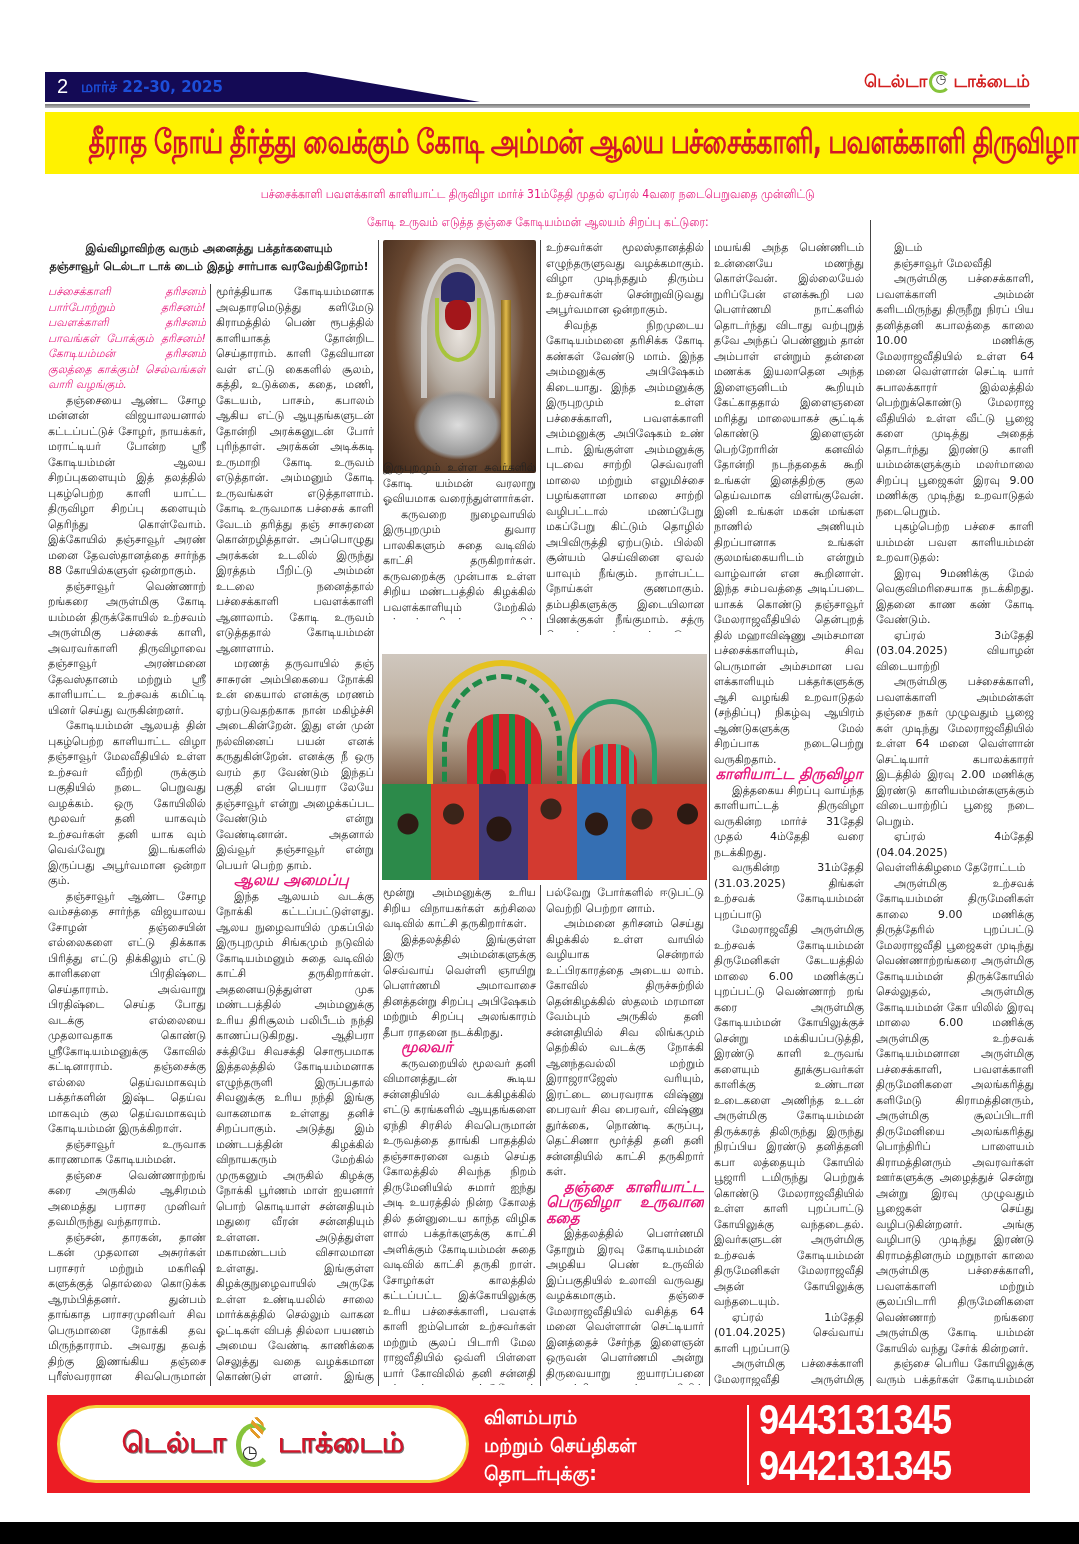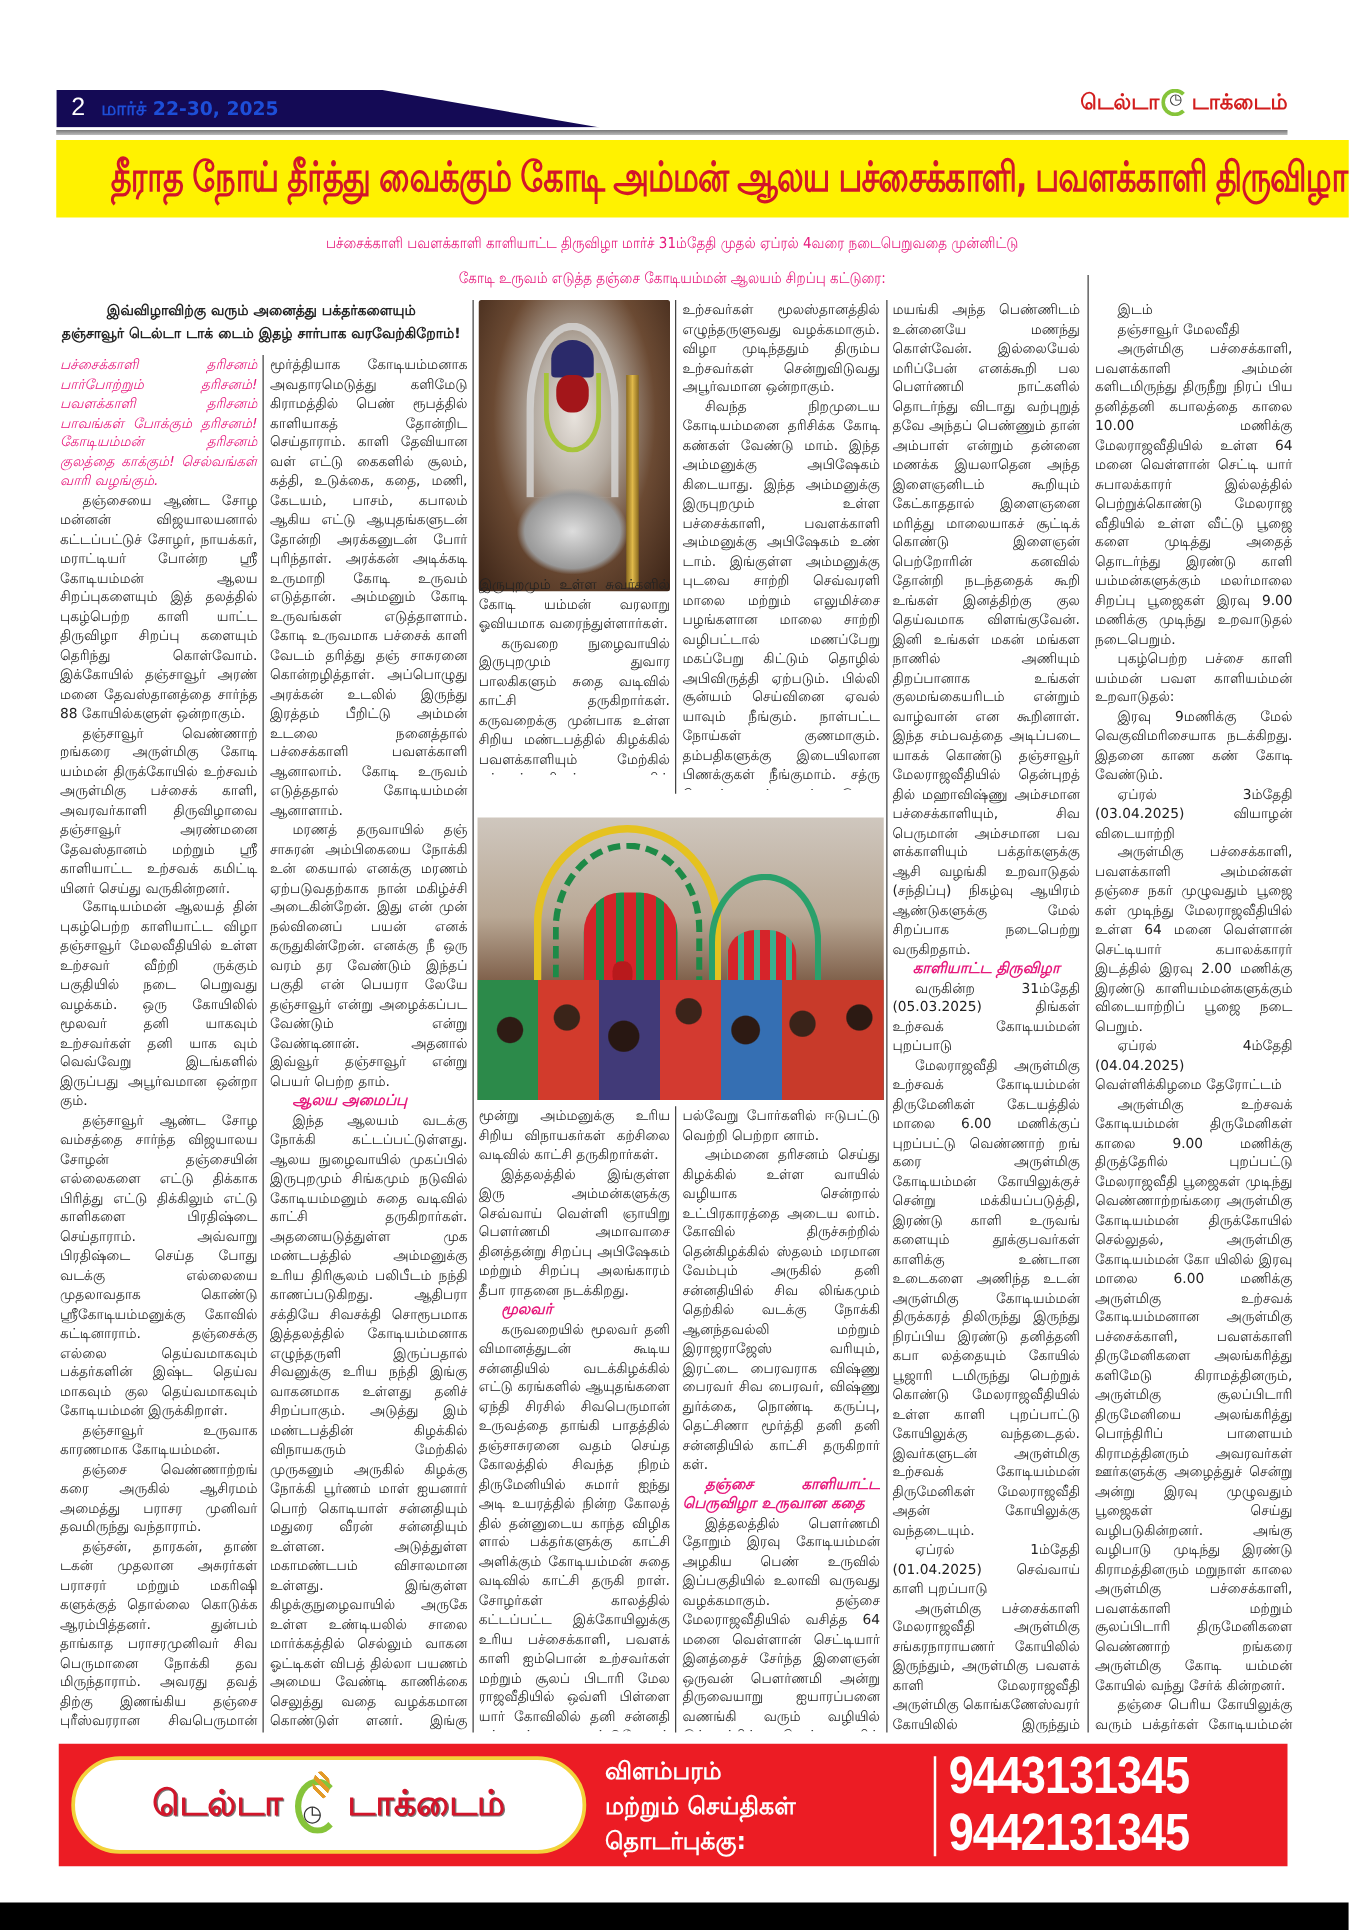--- a/index.html
+++ b/index.html
@@ -25,21 +25,21 @@
   .subhead { position: absolute; left: 45px; top: 180px; width: 985px; text-align: center; color: #e6197c; font-weight: normal; font-size: 12px; line-height: 28px; }
   .subhead div span { display: inline-block; transform: scaleX(0.9); white-space: nowrap; }
 
   .welcome { position: absolute; left: 48px; top: 240px; width: 322px; text-align: center; font-weight: bold; font-size: 11.2px; line-height: 18px; color: #222; }
 
   
   .col { position: absolute; font-size: 11px; line-height: 15.5px; color: #222; text-align: justify; overflow: hidden; }
   .col p { text-indent: 18px; }
   .col p.noindent { text-indent: 0; }
   .col .pink { color: #e6197c; font-style: italic; text-indent: 0; }
-  .col .sechead { color: #e6197c; font-weight: bold; font-style: italic; text-indent: 18px; font-size: 12px; }
+  .col .sechead { color: #e6197c; font-weight: bold; font-style: italic; text-indent: 18px; font-size: 15px; }
   .col .center { text-align: center; text-indent: 0; }
   .vrule { position: absolute; width: 1px; background: #444; }
 
   .c1 { left: 48px; top: 284px; width: 158px; height: 1102px; }
   .c2 { left: 216px; top: 284px; width: 158px; height: 1102px; }
   .c4a { left: 546px; top: 240px; width: 158px; height: 392px; }
   .c3b { left: 383px; top: 885px; width: 153px; height: 500px; }
   .c4b { left: 546px; top: 885px; width: 158px; height: 500px; }
   .c5 { left: 714px; top: 240px; width: 150px; height: 1146px; }
   .c6 { left: 876px; top: 240px; width: 158px; height: 1146px; }
@@ -185,21 +185,22 @@
 <div class="col c4b">
   <p class="noindent">பல்வேறு போர்களில் ஈடுபட்டு வெற்றி பெற்றா னாம்.</p>
   <p>அம்மனை தரிசனம் செய்து கிழக்கில் உள்ள வாயில் வழியாக சென்றால் உட்பிரகாரத்தை அடைய லாம். கோவில் திருச்சுற்றில் தென்கிழக்கில் ஸ்தலம் மரமான வேம்பும் அருகில் தனி சன்னதியில் சிவ லிங்கமும் தெற்கில் வடக்கு நோக்கி ஆனந்தவல்லி மற்றும் இராஜராஜேஸ் வரியும், இரட்டை பைரவராக விஷ்ணு பைரவர் சிவ பைரவர், விஷ்ணு துர்க்கை, நொண்டி கருப்பு, தெட்சிணா மூர்த்தி தனி தனி சன்னதியில் காட்சி தருகிறார் கள்.</p>
   <p class="sechead">தஞ்சை காளியாட்ட பெருவிழா உருவான கதை</p>
   <p>இத்தலத்தில் பௌர்ணமி தோறும் இரவு கோடியம்மன் அழகிய பெண் உருவில் இப்பகுதியில் உலாவி வருவது வழக்கமாகும். தஞ்சை மேலராஜவீதியில் வசித்த 64 மனை வெள்ளான் செட்டியார் இனத்தைச் சேர்ந்த இளைஞன் ஒருவன் பௌர்ணமி அன்று திருவையாறு ஐயாரப்பனை வணங்கி வரும் வழியில் இத்தலத்தில் பெண்ணுருவில் இருந்த கோடியம்மனை கண்டதும் அவள் அழகில்</p>
 </div>
 
 <div class="col c5">
   <p class="noindent">மயங்கி அந்த பெண்ணிடம் உன்னையே மணந்து கொள்வேன். இல்லையேல் மரிப்பேன் எனக்கூறி பல பௌர்ணமி நாட்களில் தொடர்ந்து விடாது வற்புறுத் தவே அந்தப் பெண்ணும் தான் அம்பாள் என்றும் தன்னை மணக்க இயலாதென அந்த இளைஞனிடம் கூறியும் கேட்காததால் இளைஞனை மரித்து மாலையாகச் சூட்டிக் கொண்டு இளைஞன் பெற்றோரின் கனவில் தோன்றி நடந்ததைக் கூறி உங்கள் இனத்திற்கு குல தெய்வமாக விளங்குவேன். இனி உங்கள் மகன் மங்கள நாணில் அணியும் திறப்பானாக உங்கள் குலமங்கையரிடம் என்றும் வாழ்வான் என கூறினாள். இந்த சம்பவத்தை அடிப்படை யாகக் கொண்டு தஞ்சாவூர் மேலராஜவீதியில் தென்புறத் தில் மஹாவிஷ்ணு அம்சமான பச்சைக்காளியும், சிவ பெருமான் அம்சமான பவ ளக்காளியும் பக்தர்களுக்கு ஆசி வழங்கி உறவாடுதல் (சந்திப்பு) நிகழ்வு ஆயிரம் ஆண்டுகளுக்கு மேல் சிறப்பாக நடைபெற்று வருகிறதாம்.</p>
   <p class="sechead center">காளியாட்ட திருவிழா</p>
-  <p>வருகின்ற 31ம்தேதி (05.03.2025) திங்கள் உற்சவக் கோடியம்மன் புறப்பாடு</p>
+  <p>இத்தகைய சிறப்பு வாய்ந்த காளியாட்டத் திருவிழா வருகின்ற மார்ச் 31தேதி முதல் 4ம்தேதி வரை நடக்கிறது.</p>
+  <p>வருகின்ற 31ம்தேதி (31.03.2025) திங்கள் உற்சவக் கோடியம்மன் புறப்பாடு</p>
   <p>மேலராஜவீதி அருள்மிகு உற்சவக் கோடியம்மன் திருமேனிகள் கேடயத்தில் மாலை 6.00 மணிக்குப் புறப்பட்டு வெண்ணாற் றங் கரை அருள்மிகு கோடியம்மன் கோயிலுக்குச் சென்று மக்கியப்படுத்தி, இரண்டு காளி உருவங் களையும் தூக்குபவர்கள் காளிக்கு உண்டான உடைகளை அணிந்த உடன் அருள்மிகு கோடியம்மன் திருக்கரத் திலிருந்து இருந்து நிரப்பிய இரண்டு தனித்தனி கபா லத்தையும் கோயில் பூஜாரி டமிருந்து பெற்றுக் கொண்டு மேலராஜவீதியில் உள்ள காளி புறப்பாட்டு கோயிலுக்கு வந்தடைதல். இவர்களுடன் அருள்மிகு உற்சவக் கோடியம்மன் திருமேனிகள் மேலராஜவீதி அதன் கோயிலுக்கு வந்தடையும்.</p>
   <p>ஏப்ரல் 1ம்தேதி (01.04.2025) செவ்வாய் காளி புறப்பாடு</p>
   <p>அருள்மிகு பச்சைக்காளி மேலராஜவீதி அருள்மிகு சங்கரநாராயணர் கோயிலில் இருந்தும், அருள்மிகு பவளக் காளி மேலராஜவீதி அருள்மிகு கொங்கணேஸ்வரர் கோயிலில் இருந்தும் அதிகாலை 2.00 மணிக்கு புறப்பட்டு அன்று முழுவதும் தஞ்சை நகர்வலம் வந்து ஆசி வழங்குதல்.</p>
 
 </div>
 
 <div class="col c6">
   <p>இடம்</p>
   <p>தஞ்சாவூர் மேலவீதி</p>
   <p>அருள்மிகு பச்சைக்காளி, பவளக்காளி அம்மன் களிடமிருந்து திருநீறு நிரப் பிய தனித்தனி கபாலத்தை காலை 10.00 மணிக்கு மேலராஜவீதியில் உள்ள 64 மனை வெள்ளான் செட்டி யார் சுபாலக்காரர் இல்லத்தில் பெற்றுக்கொண்டு மேலராஜ வீதியில் உள்ள வீட்டு பூஜை களை முடித்து அதைத் தொடர்ந்து இரண்டு காளி யம்மன்களுக்கும் மலர்மாலை சிறப்பு பூஜைகள் இரவு 9.00 மணிக்கு முடிந்து உறவாடுதல் நடைபெறும்.</p>

